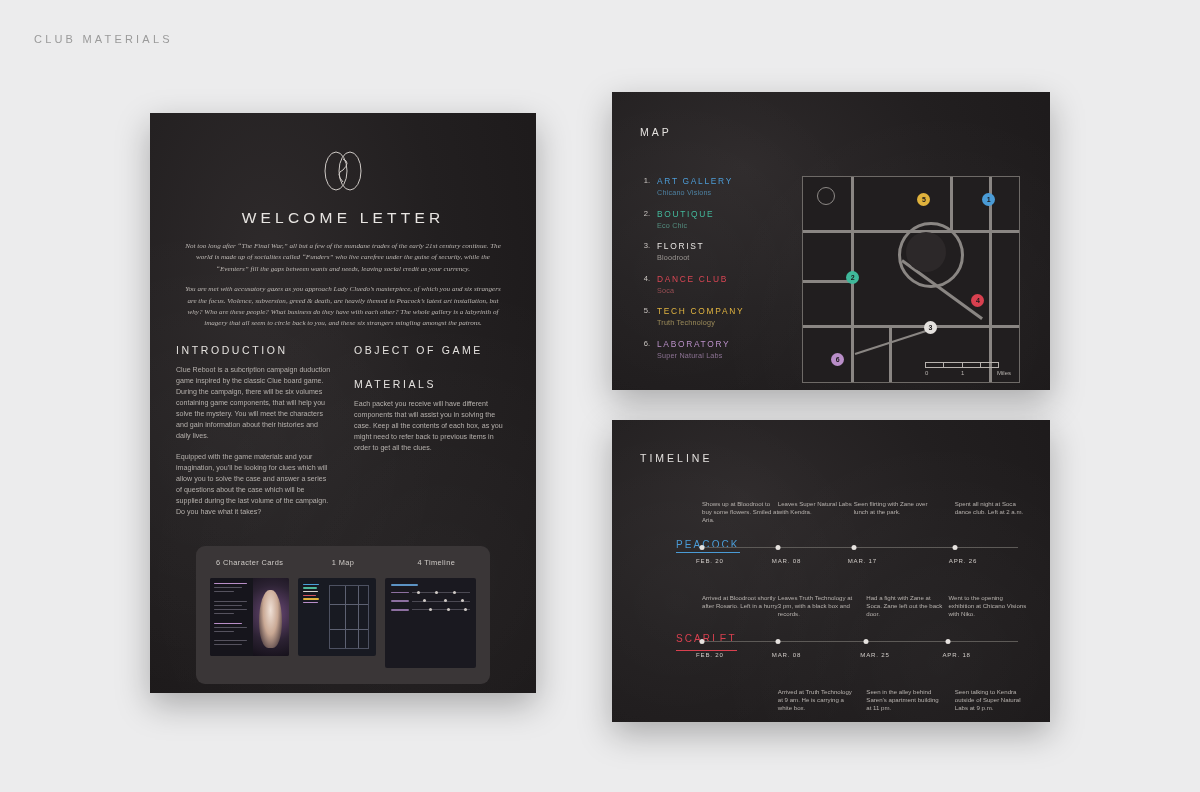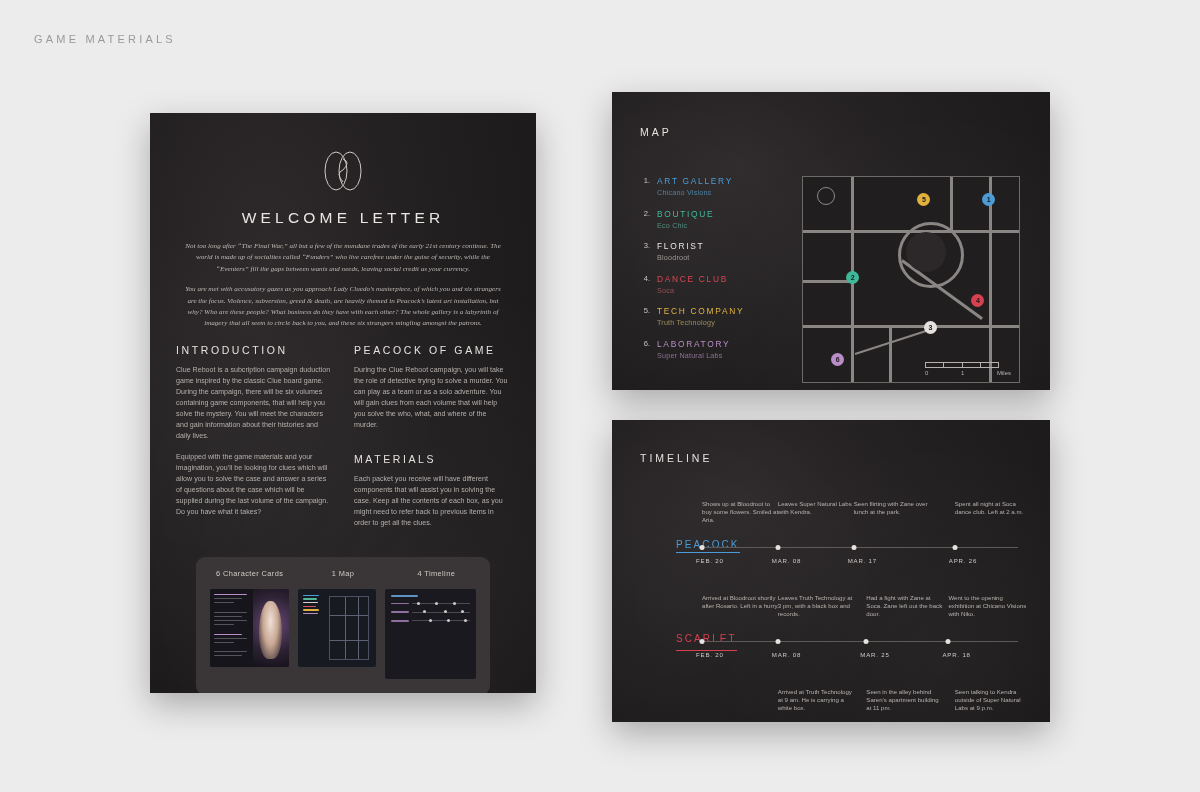--- a/index.html
+++ b/index.html
@@ -148,21 +148,21 @@
   }
   .tl-events{position:absolute;left:62px;right:6px;top:0;height:72px;}
   .tl-ev{position:absolute;width:78px;}
   .tl-ev .txt{font-size:6.1px;line-height:8.2px;color:#b6b1ad;}
   .tl-ev .dot{position:absolute;top:47px;left:0;width:5px;height:5px;border-radius:50%;background:#e6e2df;transform:translate(-2.5px,-2px);}
   .tl-ev .date{position:absolute;top:57px;left:-6px;font-size:6.1px;letter-spacing:.8px;color:#cfcac6;}
 </style>
 </head>
 <body>
 
-<div class="page-label">GAME MATERIALS</div>
+<div class="page-label">CLUB MATERIALS</div>
 
 <div class="sheet" id="letter">
   <div class="letter-inner">
     <div class="crest">
       <svg viewBox="0 0 46 48" width="46" height="48">
         <ellipse cx="16" cy="24" rx="11" ry="19" fill="none" stroke="#cfcac6" stroke-width="1"></ellipse>
         <ellipse cx="30" cy="24" rx="11" ry="19" fill="none" stroke="#cfcac6" stroke-width="1"></ellipse>
         <path d="M23 12 q8 3 0 11 q-8 3 0 12" fill="none" stroke="#cfcac6" stroke-width="1"></path>
       </svg>
     </div>
@@ -173,22 +173,21 @@
       <p>You are met with accusatory gazes as you approach Lady Cluedo’s masterpiece, of which you and six strangers are the focus. Violence, subversion, greed &amp; death, are heavily themed in Peacock’s latest art installation, but why? Who are these people? What business do they have with each other? The whole gallery is a labyrinth of imagery that all seem to circle back to you, and these six strangers mingling amongst the patrons.</p>
     </div>
 
     <div class="cols">
       <div class="col">
         <h2 class="h2">INTRODUCTION</h2>
         <p class="ptxt">Clue Reboot is a subcription campaign duduction game inspired by the classic Clue board game. During the campaign, there will be six volumes containing game components, that will help you solve the mystery.  You will meet the characters and gain information about their histories and daily lives.</p>
         <p class="ptxt">Equipped with the game materials and your imagination, you’ll be looking for clues which will allow you to solve the case and answer a series of questions about the case which will be supplied during the last volume of the campaign. Do you have what it takes?</p>
       </div>
       <div class="col">
-        <h2 class="h2">PEACOCK OF GAME</h2>
-        <p class="ptxt">During the Clue Reboot campaign,  you will take the role of detective trying to solve a murder. You can play as a team or as a solo adventure. You will gain clues from each volume that will help you solve the who, what, and where of the murder.</p>
+        <h2 class="h2">OBJECT OF GAME</h2>
         <h2 class="h2 second">MATERIALS</h2>
         <p class="ptxt">Each packet you receive will have different components that will assist you in solving the case.  Keep all the contents of each box, as you might need to refer back to previous items in order to get all the clues.</p>
       </div>
     </div>
 
     <div class="materials">
       <div class="mat-heads">
         <div class="mat-head">6 Character Cards</div>
         <div class="mat-head">1 Map</div>
         <div class="mat-head">4 Timeline</div>

